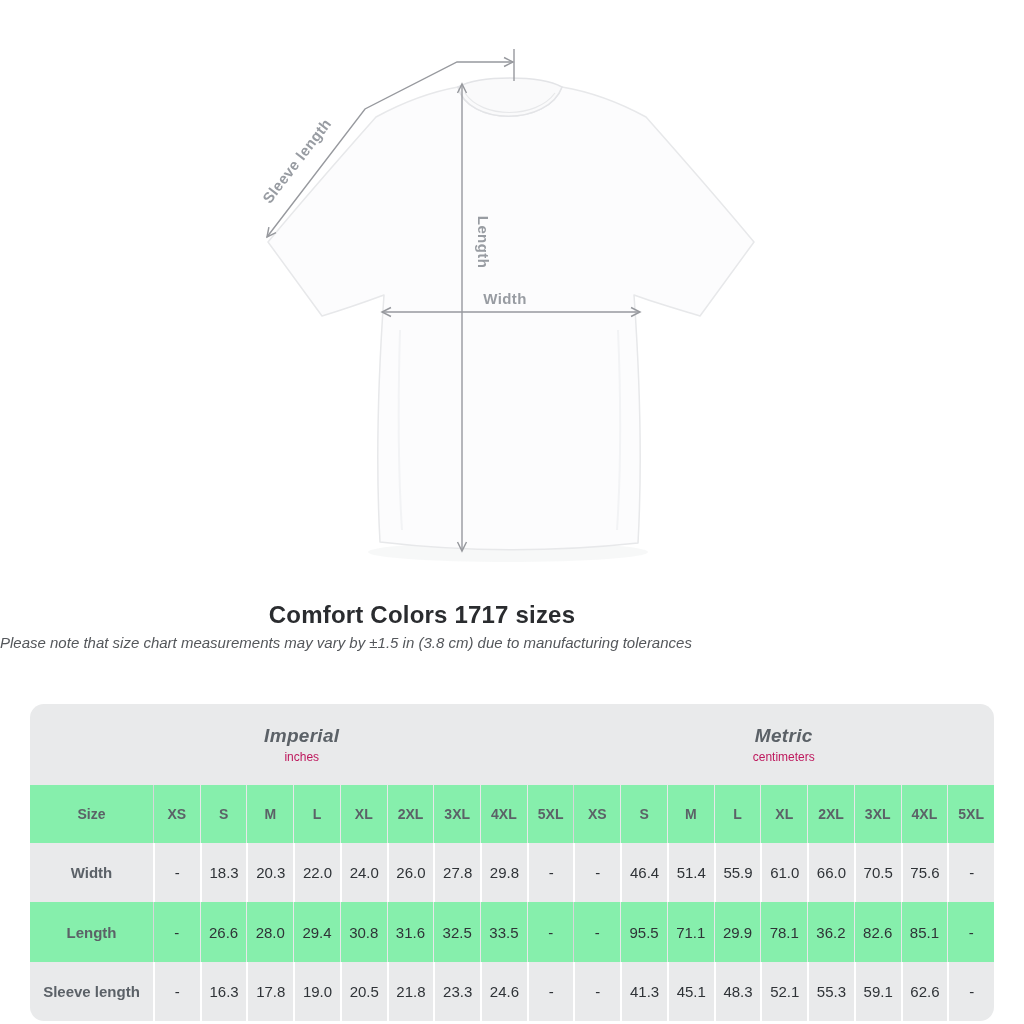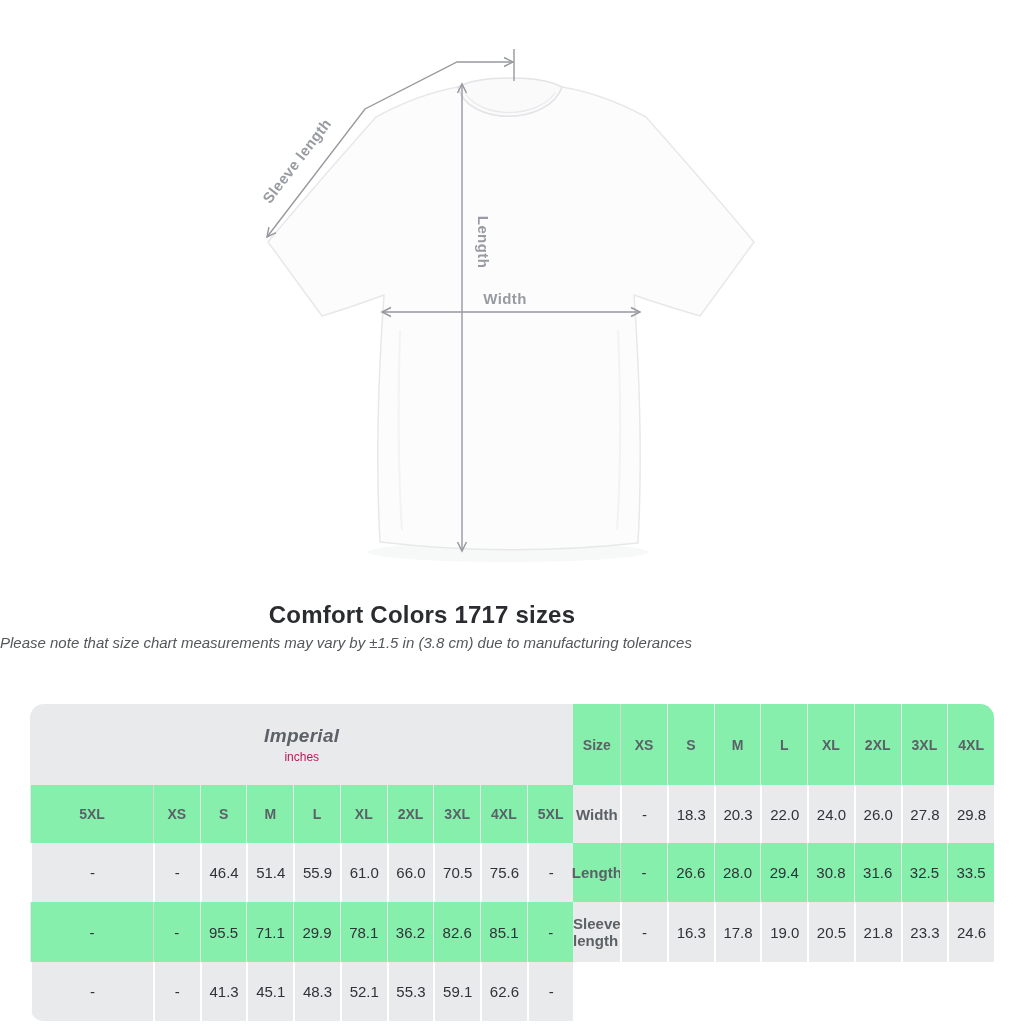--- a/index.html
+++ b/index.html
@@ -92,20 +92,24 @@
 
   <div class="title">Comfort Colors 1717 sizes</div>
   <div class="subtitle">Please note that size chart measurements may vary by ±1.5 in (3.8 cm) due to manufacturing tolerances</div>
 
   <div class="size-table">
 
     <div class="cell unit-cell span10 nb">
       <div class="unit-name">Imperial</div>
       <div class="unit-sub">inches</div>
     </div>
+    <div class="cell unit-cell span9 nb">
+      <div class="unit-name">Metric</div>
+      <div class="unit-sub">centimeters</div>
+    </div>
 
     <div class="cell w hdr nb">Size</div>
     <div class="cell w hdr gs">XS</div>
     <div class="cell w hdr">S</div>
     <div class="cell w hdr">M</div>
     <div class="cell w hdr">L</div>
     <div class="cell w hdr">XL</div>
     <div class="cell w hdr">2XL</div>
     <div class="cell w hdr">3XL</div>
     <div class="cell w hdr">4XL</div>

